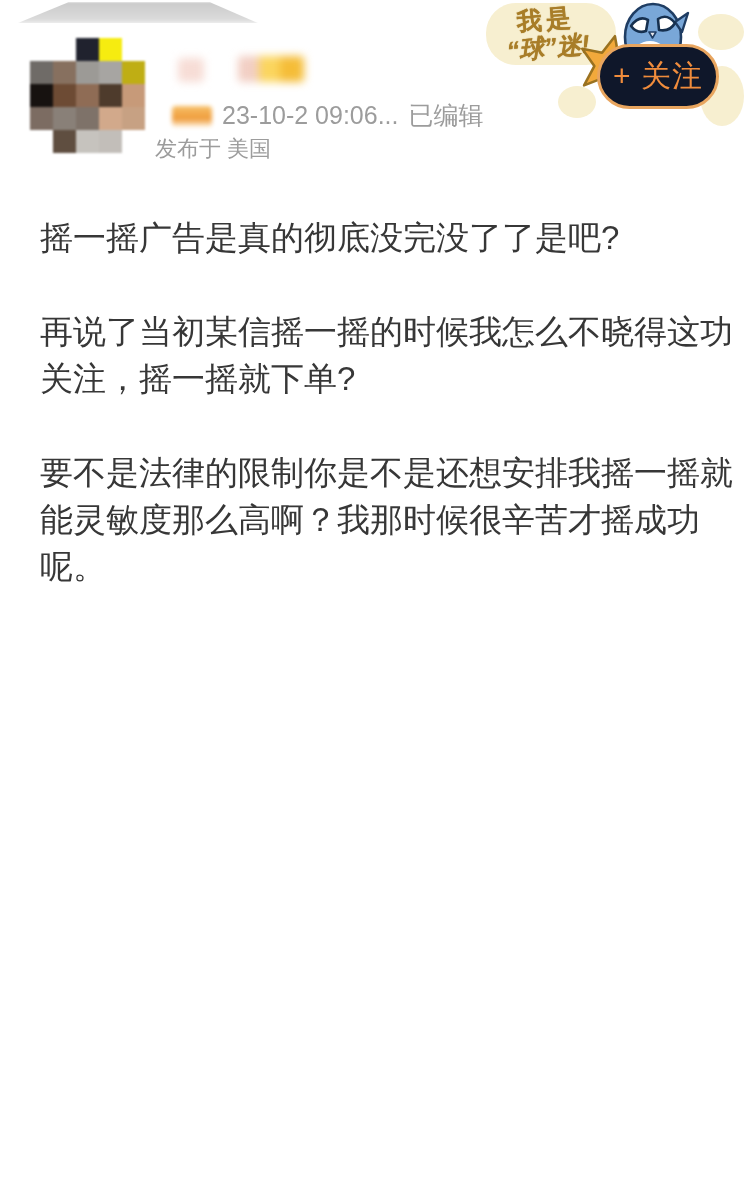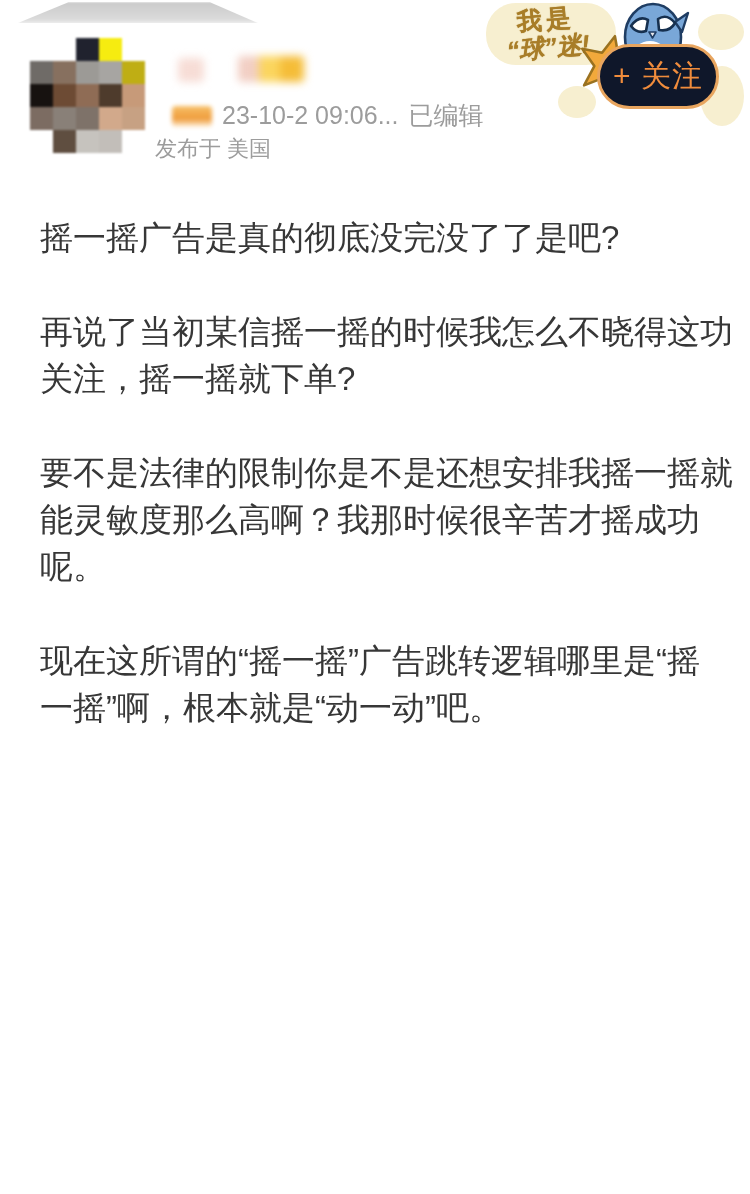--- a/index.html
+++ b/index.html
@@ -139,17 +139,15 @@
 
   <div class="follow-btn">+ 关注</div>
 
   <div class="post-body">
       <p class="para">摇一摇广告是真的彻底没完没了了是吧?</p>
       <p class="para">再说了当初某信摇一摇的时候我怎么不晓得这功
 关注，摇一摇就下单?</p>
       <p class="para">要不是法律的限制你是不是还想安排我摇一摇就
 能灵敏度那么高啊？我那时候很辛苦才摇成功
 呢。</p>
-      <p class="para">现在这所谓的“摇一摇”广告跳转逻辑哪里是“摇
-一摇”啊，根本就是“动一动”吧。</p>
     </div>
 
 </div>
 
 </body></html>

